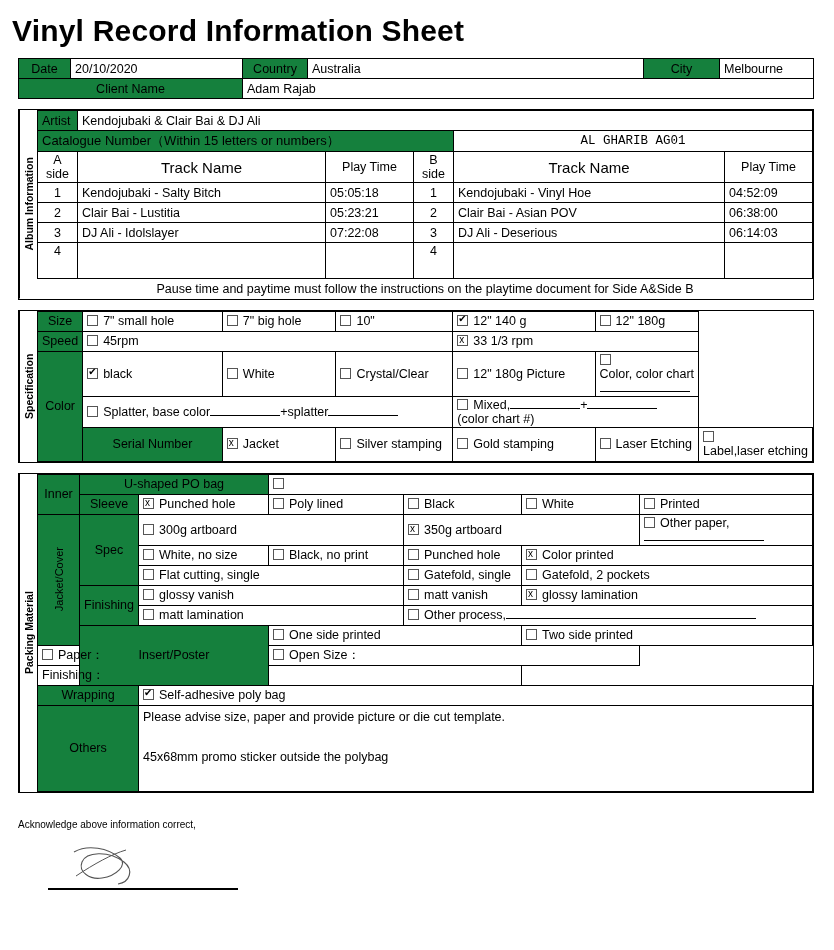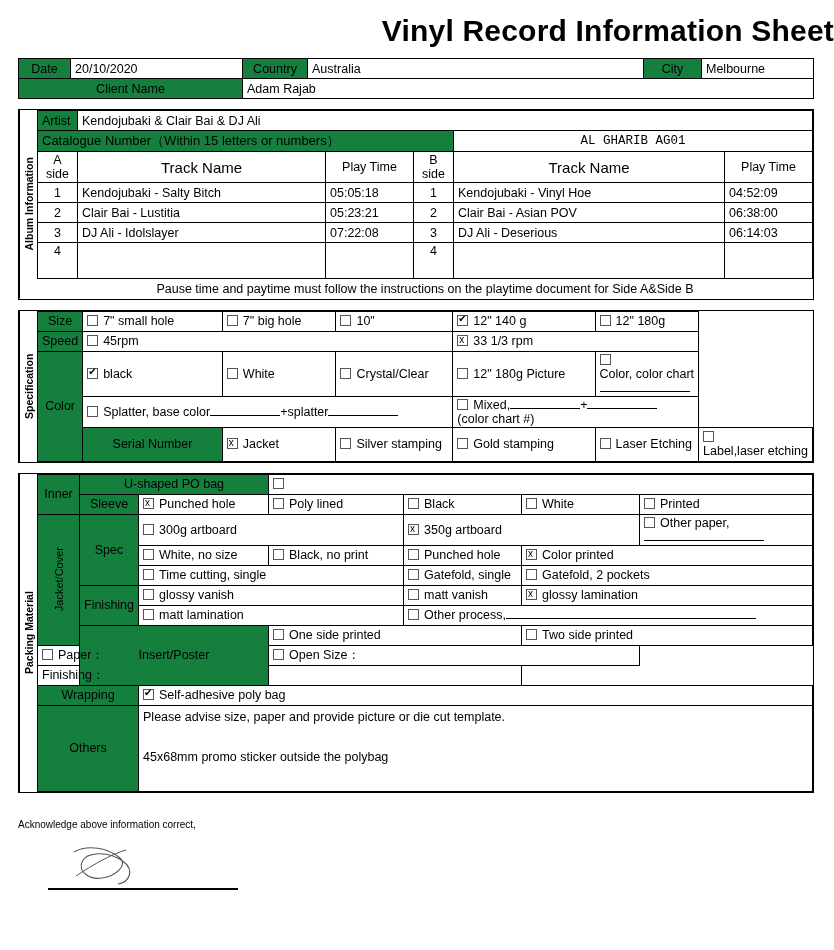--- a/index.html
+++ b/index.html
@@ -14,21 +14,21 @@
     color: #000;
     position: relative;
     overflow: hidden;
   }
   .page {
     width: 834px; height: 950px;
     position: relative;
     padding: 0;
   }
   .title {
-    text-align: right;
+    text-align: left;
     font-size: 30px;
     font-weight: bold;
     letter-spacing: 0.2px;
     margin: 14px 0 10px 12px;
     font-family: "Liberation Sans", sans-serif;
   }
   table { border-collapse: collapse; }
   .gold { background: #15803d; }
   .bordered td, .bordered th { border: 1px solid #000; }
 
@@ -115,21 +115,21 @@
 
   <div class="title">Vinyl Record Information Sheet</div>
 
   <table class="topblock bordered">
     <tbody>
         <tr>
       <td class="gold lbl" style="width:52px">Date</td>
       <td style="width:172px">20/10/2020</td>
       <td class="gold lbl" style="width:65px">Country</td>
       <td style="width:336px">Australia</td>
-      <td class="gold lbl" style="width:58px">City</td>
+      <td class="gold lbl" style="width:76px">City</td>
       <td>Melbourne</td>
     </tr>
     <tr>
       <td class="gold lbl" colspan="2">Client Name</td>
       <td colspan="4">Adam Rajab</td>
     </tr>
   </tbody>
     </table>
 
   <div class="section">
@@ -273,21 +273,21 @@
           <td colspan="2"><span class="cb x"></span><span class="opt">350g artboard</span></td>
           <td><span class="cb"></span><span class="opt">Other paper,</span><span class="underline-lg" style="width:120px"></span></td>
         </tr>
         <tr>
           <td><span class="cb"></span><span class="opt">White, no size</span></td>
           <td><span class="cb"></span><span class="opt">Black, no print</span></td>
           <td><span class="cb"></span><span class="opt">Punched hole</span></td>
           <td colspan="2"><span class="cb x"></span><span class="opt">Color printed</span></td>
         </tr>
         <tr>
-          <td colspan="2"><span class="cb"></span><span class="opt">Time cutting, single</span></td>
+          <td colspan="2"><span class="cb"></span><span class="opt">Flat cutting, single</span></td>
           <td><span class="cb"></span><span class="opt">Gatefold, single</span></td>
           <td colspan="2"><span class="cb"></span><span class="opt">Gatefold, 2 pockets</span></td>
         </tr>
 
         <tr>
           <td class="gold ctr" rowspan="2">Finishing</td>
           <td colspan="2"><span class="cb"></span><span class="opt">glossy vanish</span></td>
           <td><span class="cb"></span><span class="opt">matt vanish</span></td>
           <td colspan="2"><span class="cb x"></span><span class="opt">glossy lamination</span></td>
         </tr>

